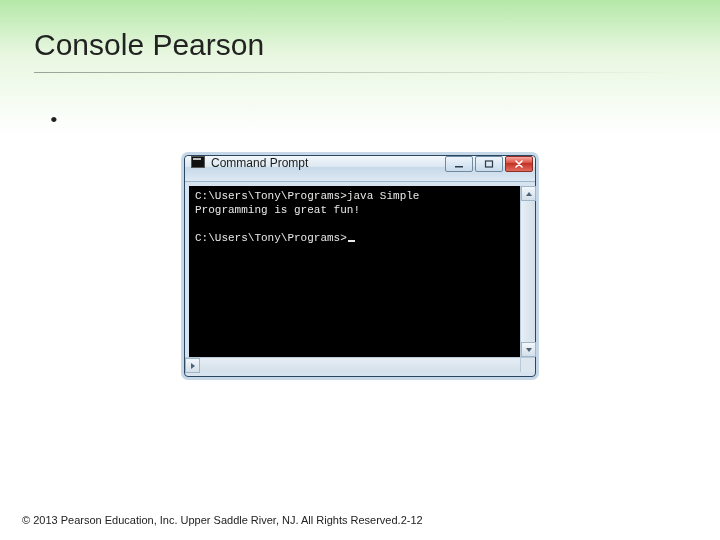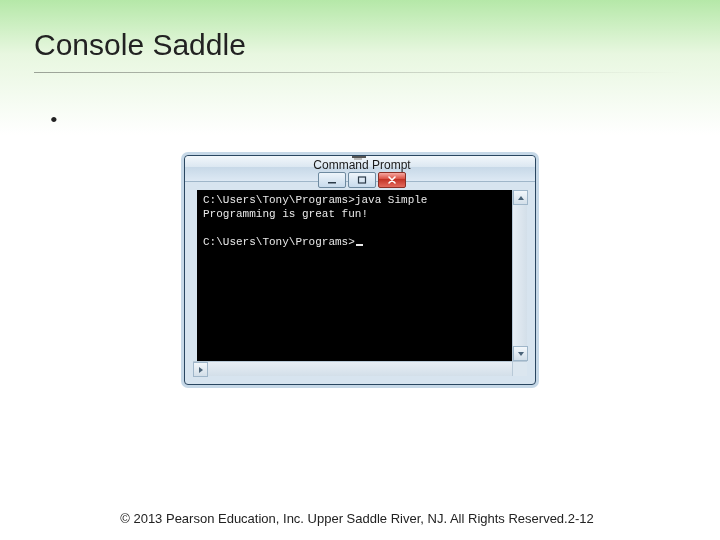--- a/index.html
+++ b/index.html
@@ -45,26 +45,25 @@
   }
   .chrome-outer {
     border: 1px solid #2a4660;
     border-radius: 4px;
     background: #d7e4ef;
     box-shadow: 0 0 0 3px rgba(160,190,215,0.6);
   }
   .titlebar {
     height: 26px;
     display: flex;
-    align-items: center;
+    align-items: flex-start;
     background: linear-gradient(to bottom, #f2f7fb 0%, #dbe7f1 45%, #c8d9e8 46%, #dde9f4 100%);
     border-bottom: 1px solid #9fb6c9;
     border-radius: 4px 4px 0 0;
     padding: 0 2px 0 6px;
-    flex-direction: column;
   }
   .app-icon {
     width: 14px;
     height: 12px;
     background: #111;
     border: 1px solid #555;
     position: relative;
     margin-right: 6px;
   }
   .app-icon::before {
@@ -144,36 +143,36 @@
   .sb-corner {
     position: absolute;
     right: 0; bottom: 0;
     width: 15px; height: 15px;
     background: #dbe6ef;
     border-left: 1px solid #b8c9d7;
     border-top: 1px solid #b8c9d7;
   }
   .console-viewport {
     position: relative;
-    margin: 8px;
+    margin: 0;
   }
   .footer {
     position: absolute;
     left: 0; right: 0; bottom: 14px;
     display: flex;
-    justify-content: center;
+    justify-content: flex-start;
     padding: 0 28px 0 22px;
-    font-size: 13px;
+    font-size: 11px;
     color: #222;
   }
 </style>
 </head>
 <body>
 
-<h1 class="slide-title">Console Saddle</h1>
+<h1 class="slide-title">Console Pearson</h1>
 <div class="title-underline"></div>
 
 <div class="bullet-row">
   <span class="bullet-dot">•</span>
 </div>
 
 <div class="console-wrap">
   <div class="chrome-outer">
     <div class="titlebar">
       <span class="app-icon"></span>

